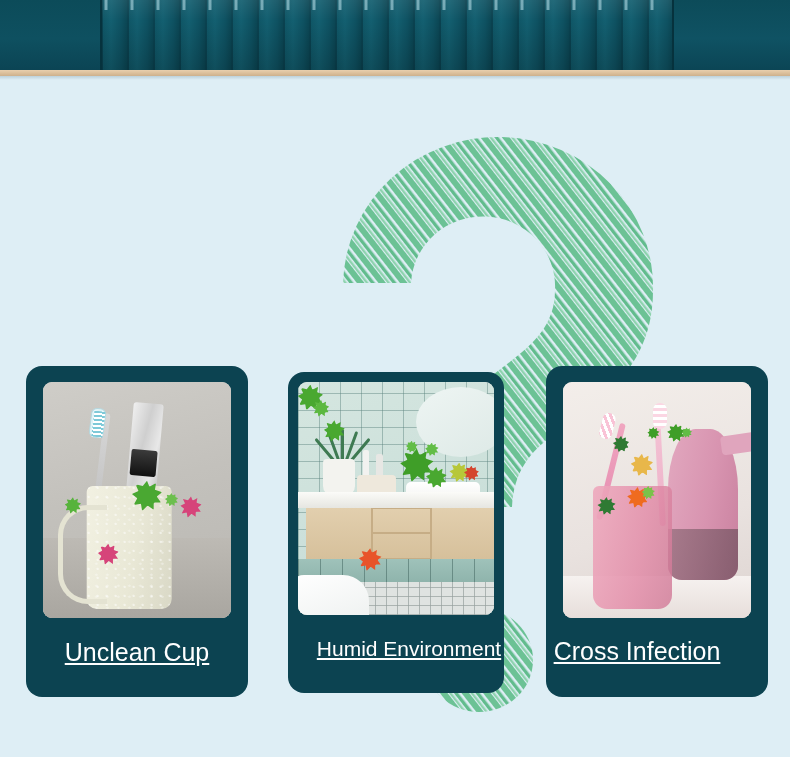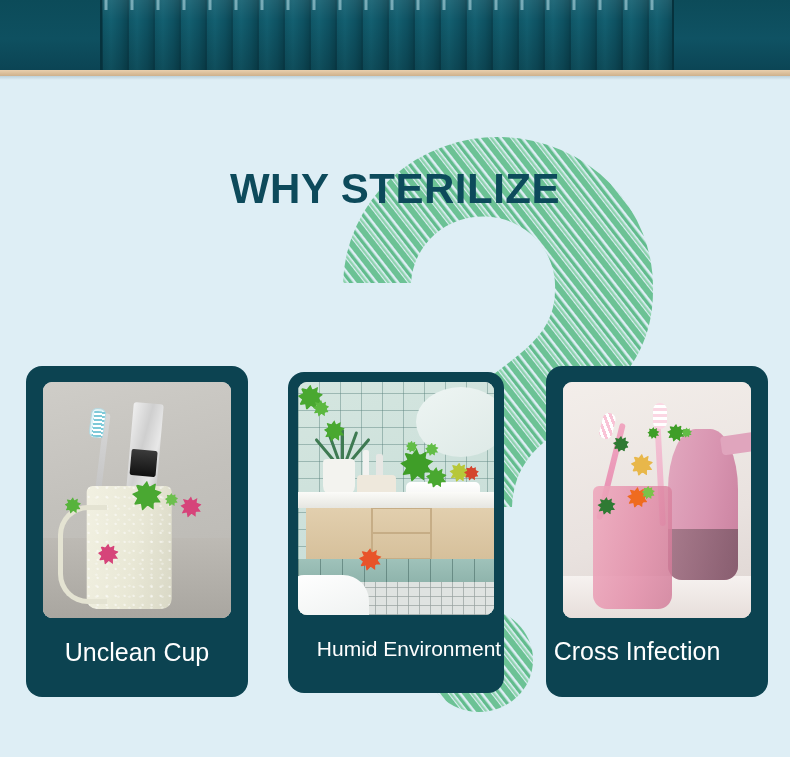--- a/index.html
+++ b/index.html
@@ -96,21 +96,21 @@
   .card-1 { left:26px;  top:366px; width:222px; height:331px; }
   .card-1 .card-photo { left:17px; top:16px; width:188px; height:236px; }
 
   .card-2 { left:288px; top:372px; width:216px; height:321px; }
   .card-2 .card-photo { left:10px; top:10px; width:196px; height:233px; }
 
   .card-3 { left:546px; top:366px; width:222px; height:331px; }
   .card-3 .card-photo { left:17px; top:16px; width:188px; height:236px; }
 
   .label-1, .label-2, .label-3 {
-    position:absolute; z-index:7; text-align:center; color:#fff;
+    position:absolute; z-index:7; text-align:center; color:#fff;text-decoration:underline;
   }
   .label-1 { left:26px;  top:638px; width:222px; font-size:25px; }
   .label-2 { left:288px; top:637px; width:216px; font-size:21px;padding-left:26px; }
   .label-3 { left:546px; top:637px; width:182px; font-size:25px; }
 
   
   .ph1-bg { position:absolute; inset:0;
     background:linear-gradient(165deg,#cfcdc8 0%,#c3c1bc 45%,#b9b7b2 100%); }
   .ph1-table { position:absolute; left:0; bottom:0; width:100%; height:34%;
     background:linear-gradient(180deg,#bdbab4,#a9a6a0); }
@@ -248,21 +248,20 @@
         <ellipse cx="196" cy="582" rx="54" ry="52" fill="white"></ellipse>
       </mask>
     </defs>
     <g mask="url(#qmask)">
       <rect width="430" height="660" fill="url(#hatch)"></rect>
     </g>
   </svg>
 </div>
 
 <div class="title-block">
-  <div class="title-line">WHY STERILIZE</div>
 </div>
 
 <div class="card card-1">
   <div class="card-photo">
     <div class="ph1-bg"></div>
     <div class="ph1-table"></div>
     <div class="ph1-brush"></div>
     <div class="ph1-head">
         <i></i>
       </div>

